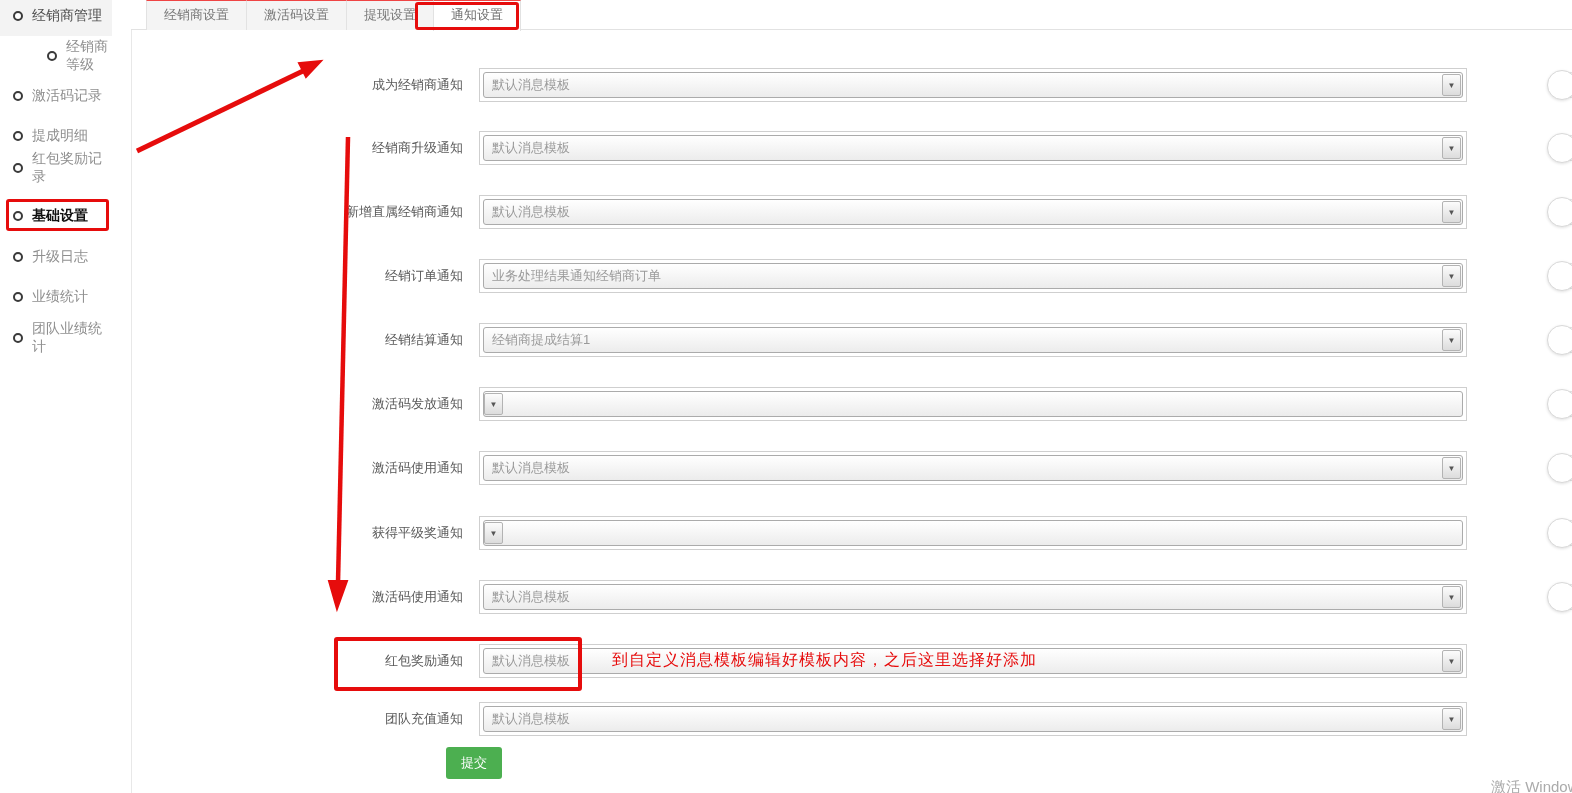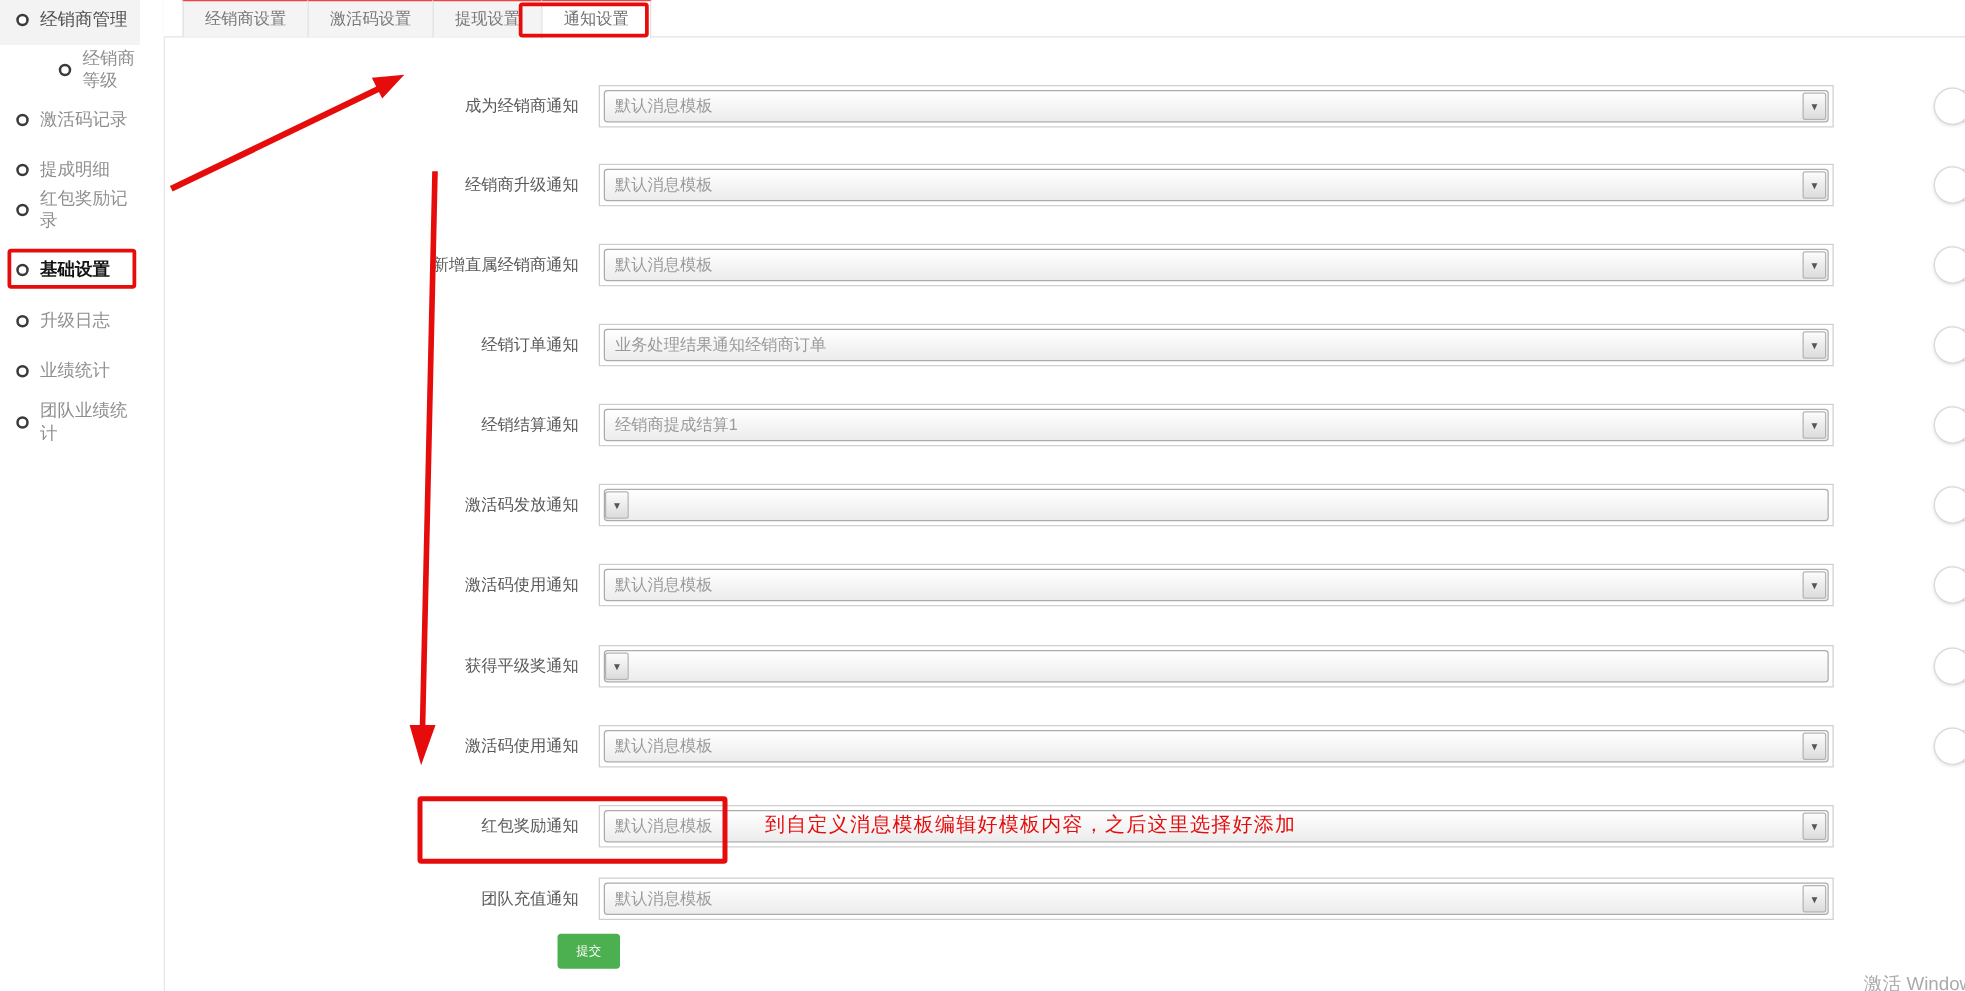--- a/index.html
+++ b/index.html
@@ -37,21 +37,21 @@
             font-size:8px; color:#555; flex:none; cursor:pointer; }
 
   
   .toggle { position:absolute; left:1517px; top:4px; width:46px; height:26px; border:1px solid #e4e4e4;
             border-radius:13px; background:#fbfbfb; cursor:pointer; }
   .knob { position:absolute; left:-2px; top:-3px; width:30px; height:30px; border:1px solid #d9d9d9;
           border-radius:50%; background:#fff; box-shadow:0 1px 3px rgba(0,0,0,.12); }
 
   
   .submit-btn { position:absolute; left:446px; top:747px; padding:7px 15px; background:#4caf50; color:#fff;
-                font-size:10px; border:none; border-radius:3px; cursor:pointer; }
+                font-size:13px; border:none; border-radius:3px; cursor:pointer; }
 
   
   .anno { position:absolute; z-index:50; pointer-events:none; }
   .anno-box { border:3px solid #e60c0c; border-radius:3px; }
   #anno-box-tab     { left:415px; top:2px;   width:104px; height:28px; }
   #anno-box-sidebar { left:6px;   top:199px; width:103px; height:32px; }
   #anno-box-row     { left:334px; top:637px; width:248px; height:54px; border-width:4px; }
   #anno-note { left:612px; top:650px; font-size:16px; color:#e60c0c; letter-spacing:1px; white-space:nowrap; }
   #arrows { left:0; top:0; width:1572px; height:793px; }
 

